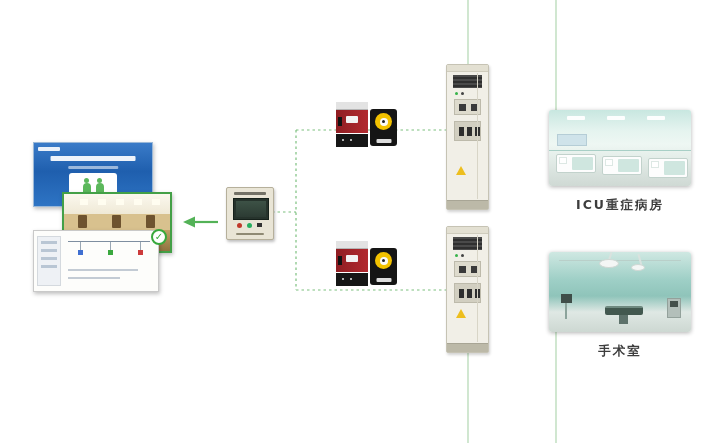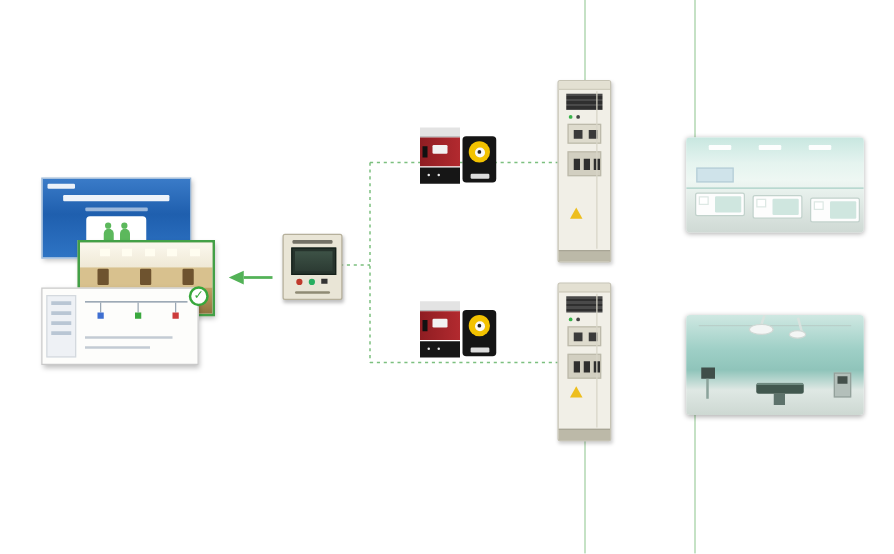--- a/index.html
+++ b/index.html
@@ -276,29 +276,31 @@
     </div>
     <div class="abs bed" style="left:53px;top:46px;width:38px;height:17px;">
       <div class="abs bed-pillow"></div>
       <div class="abs bed-blanket"></div>
     </div>
     <div class="abs bed" style="left:99px;top:48px;width:38px;height:18px;">
       <div class="abs bed-pillow"></div>
       <div class="abs bed-blanket"></div>
     </div>
   </div>
+  <div class="abs room-label label-icu">ICU重症病房</div>
 
   <div class="abs photo photo-or">
     <div class="abs or-track"></div>
     <div class="abs or-arm" style="left:60px;top:0;height:10px;transform:rotate(18deg);"></div>
     <div class="abs or-arm" style="left:90px;top:2px;height:12px;transform:rotate(-15deg);"></div>
     <div class="abs or-light" style="left:50px;top:7px;width:20px;height:9px;"></div>
     <div class="abs or-light" style="left:82px;top:12px;width:14px;height:7px;"></div>
     <div class="abs or-table-ped"></div>
     <div class="abs or-table-top"></div>
     <div class="abs or-equip">
       <div class="abs or-equip-screen"></div>
     </div>
     <div class="abs or-monitor"></div>
     <div class="abs or-pole"></div>
   </div>
+  <div class="abs room-label label-or">手术室</div>
 
 </div>
 
 </body></html>

